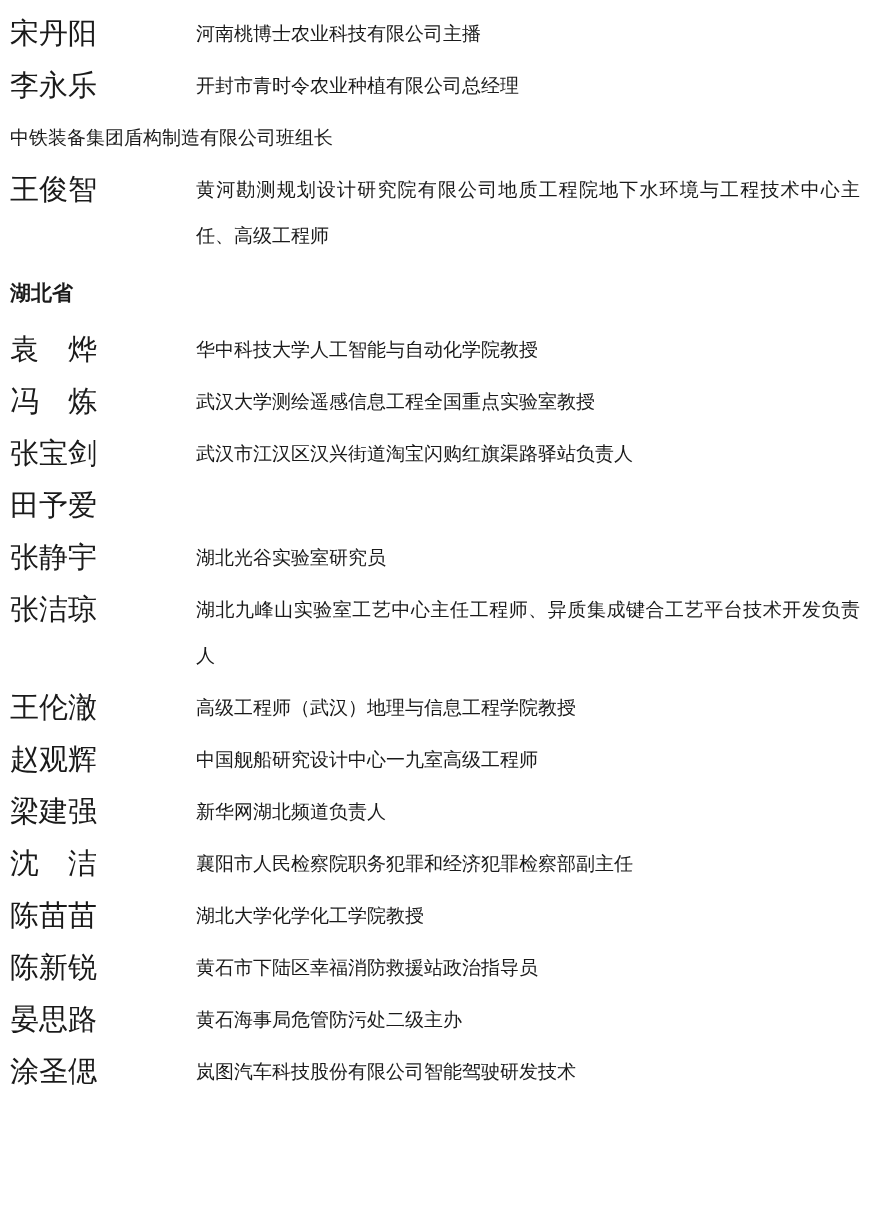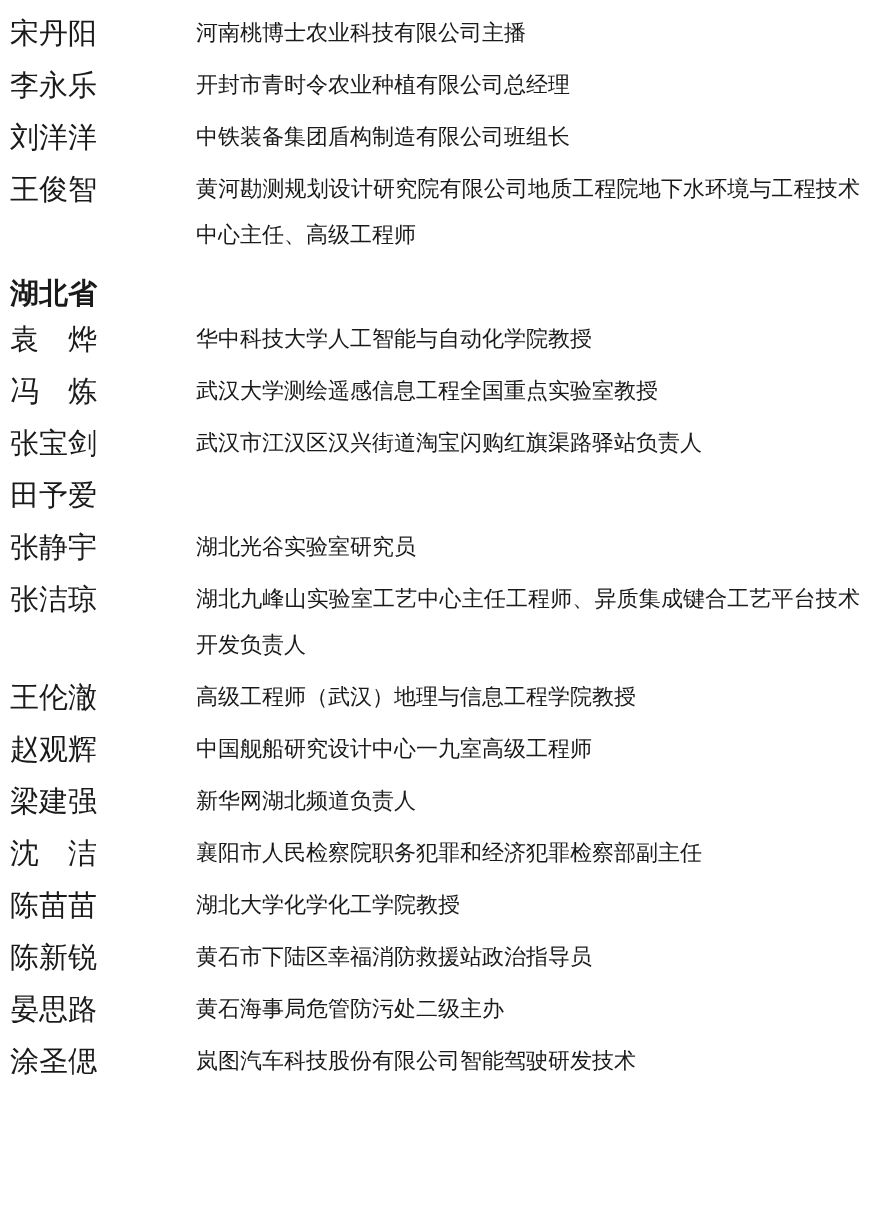--- a/index.html
+++ b/index.html
@@ -28,32 +28,32 @@
   }
   .name {
     width: 186px;
     min-width: 186px;
     font-size: 29px;
     line-height: 46px;
     letter-spacing: 0px;
     white-space: pre;
   }
   .title {
-    font-size: 22px;
+    font-size: 19px;
     line-height: 46px;
     flex: 1;
     text-align: justify;
     text-justify: inter-ideograph;
   }
   .section-header {
-    font-size: 29px;
+    font-size: 21px;
     line-height: 46px;
     font-weight: bold;
     margin-top: 12px;
-    margin-bottom: 0;
+    margin-bottom: 10px;
   }
   
   .entry.wrap .title {
     max-width: 672px;
   }
 </style>
 </head>
 <body>
 
 <div class="page">
@@ -61,21 +61,20 @@
   <div>
     <div class="entry">
       <div class="name">宋丹阳</div>
       <div class="title">河南桃博士农业科技有限公司主播</div>
     </div>
     <div class="entry">
       <div class="name">李永乐</div>
       <div class="title">开封市青时令农业种植有限公司总经理</div>
     </div>
     <div class="entry">
-      <div class="name">刘洋洋</div>
       <div class="title">中铁装备集团盾构制造有限公司班组长</div>
     </div>
     <div class="entry wrap">
       <div class="name">王俊智</div>
       <div class="title">黄河勘测规划设计研究院有限公司地质工程院地下水环境与工程技术中心主任、高级工程师</div>
     </div>
   </div>
 
   <div>
     <div class="section-header">湖北省</div>

